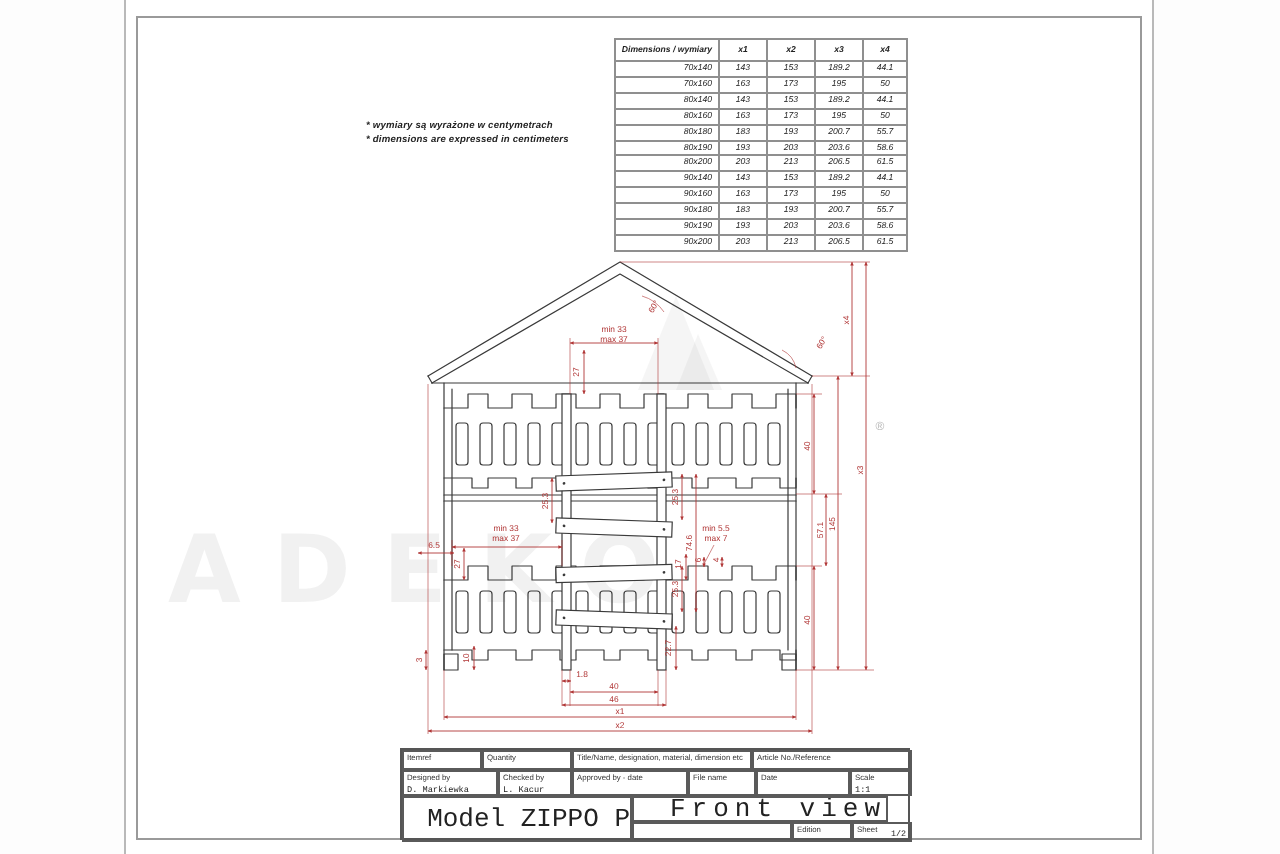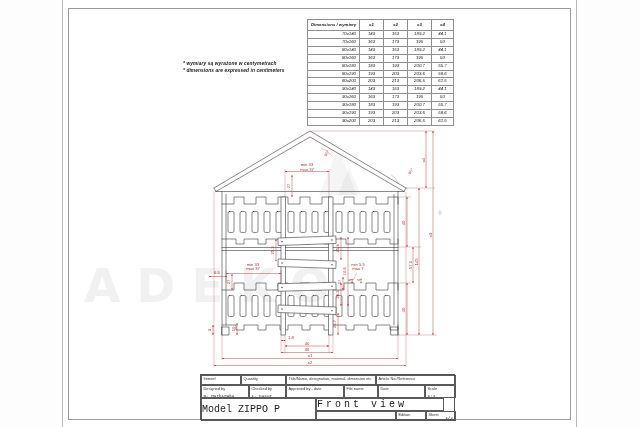--- a/index.html
+++ b/index.html
@@ -33,21 +33,21 @@
   .de{stroke:#b03535;stroke-width:.3;fill:none;}
   .dt{fill:#b03535;font-size:4.2px;font-family:"Liberation Sans",sans-serif;text-anchor:middle;}
   .wmk{fill:rgba(110,110,110,0.07);stroke:none;}
   .wreg{fill:rgba(120,120,120,0.55);font-size:6px;text-anchor:middle;}
 
   
   .tb{position:absolute;left:200px;top:374px;width:255px;height:46px;border:1px solid #555;box-sizing:border-box;}
   .cell{position:absolute;border:0.5px solid #5a5a5a;box-sizing:border-box;overflow:hidden;}
   .lab{font-size:3.9px;line-height:4.6px;padding:0.5px 0 0 1.5px;color:#333;white-space:nowrap;}
   .val{font-size:4.3px;line-height:5px;padding:1.5px 0 0 1.5px;font-family:"Liberation Mono",monospace;white-space:nowrap;}
-  .big{font-family:"Liberation Mono",monospace;font-size:10px;text-align:left;white-space:nowrap;}
+  .big{font-family:"Liberation Mono",monospace;font-size:13px;text-align:right;white-space:nowrap;}
   .sheetval{position:absolute;right:2px;bottom:0.5px;font-size:4.2px;font-family:"Liberation Mono",monospace;}
 </style>
 </head>
 <body>
 
 <div class="stage">
   <div class="sheet"></div>
   <div class="frame"></div>
 
   <div class="wm">ADEKO</div>

